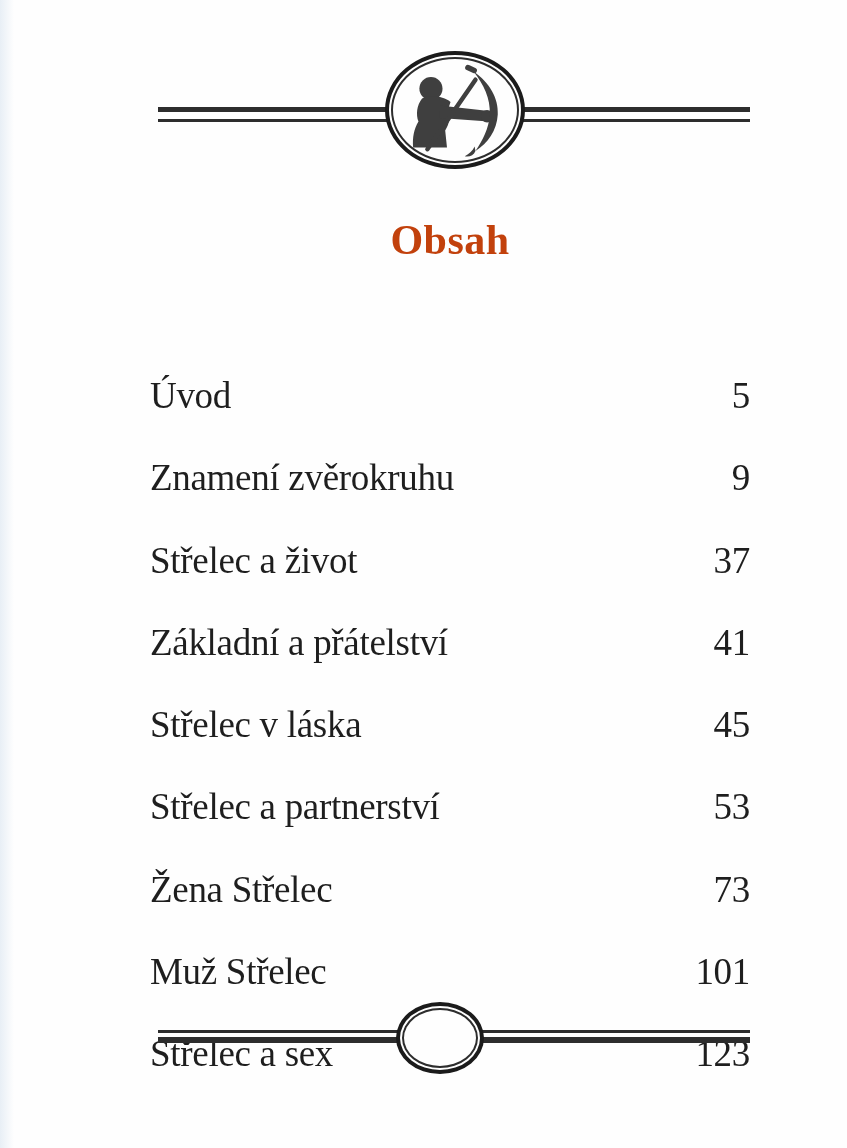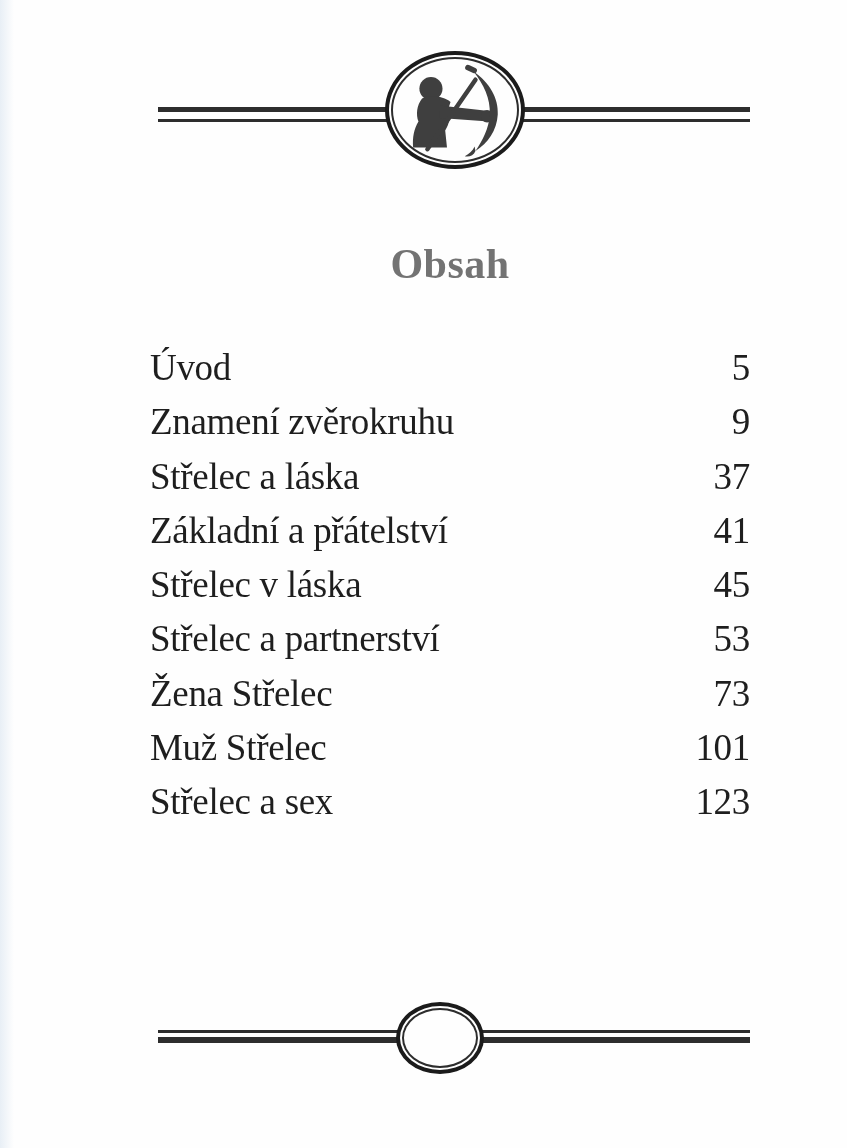--- a/index.html
+++ b/index.html
@@ -50,45 +50,46 @@
   .medallion-top { left: 385px; top: 51px; width: 140px; height: 118px; }
   .medallion-bottom { left: 396px; top: 1002px; width: 88px; height: 72px; }
 
   .archer-svg { width: 116px; height: 98px; display: block; }
 
   
   .page-title {
     position: absolute;
     left: 150px;
     width: 600px;
-    top: 240px;
+    top: 216px;
     margin: 0;
     text-align: center;
     font-size: 42px;
     font-weight: bold;
     letter-spacing: 0.5px;
-    color: #737373;
+    color: #c2410c;
   }
 
   
   .toc {
     position: absolute;
     left: 150px;
     top: 341px;
     width: 600px;
   }
   .toc-row {
     display: flex;
     justify-content: space-between;
     align-items: baseline;
     height: 54.3px;
     line-height: 54.3px;
     font-size: 37px;
     letter-spacing: -0.3px;
     white-space: nowrap;
+    margin-top: 28px;
   }
   .toc-row .toc-page { font-size: 37px; }
 </style>
 </head>
 <body>
 
 <div class="page">
 
   <div>
     <div class="rule rule-top-thick"></div>
@@ -125,21 +126,21 @@
     <span class="toc-page">5</span>
   </div>
 
   <div class="toc-row">
     <span class="toc-label">Znamení zvěrokruhu</span>
     <span class="toc-page">9</span>
   </div>
 
 
   <div class="toc-row">
-    <span class="toc-label">Střelec a láska</span>
+    <span class="toc-label">Střelec a život</span>
     <span class="toc-page">37</span>
   </div>
 
   <div class="toc-row">
     <span class="toc-label">Základní a přátelství</span>
     <span class="toc-page">41</span>
   </div>
 
   <div class="toc-row">
     <span class="toc-label">Střelec v láska</span>

